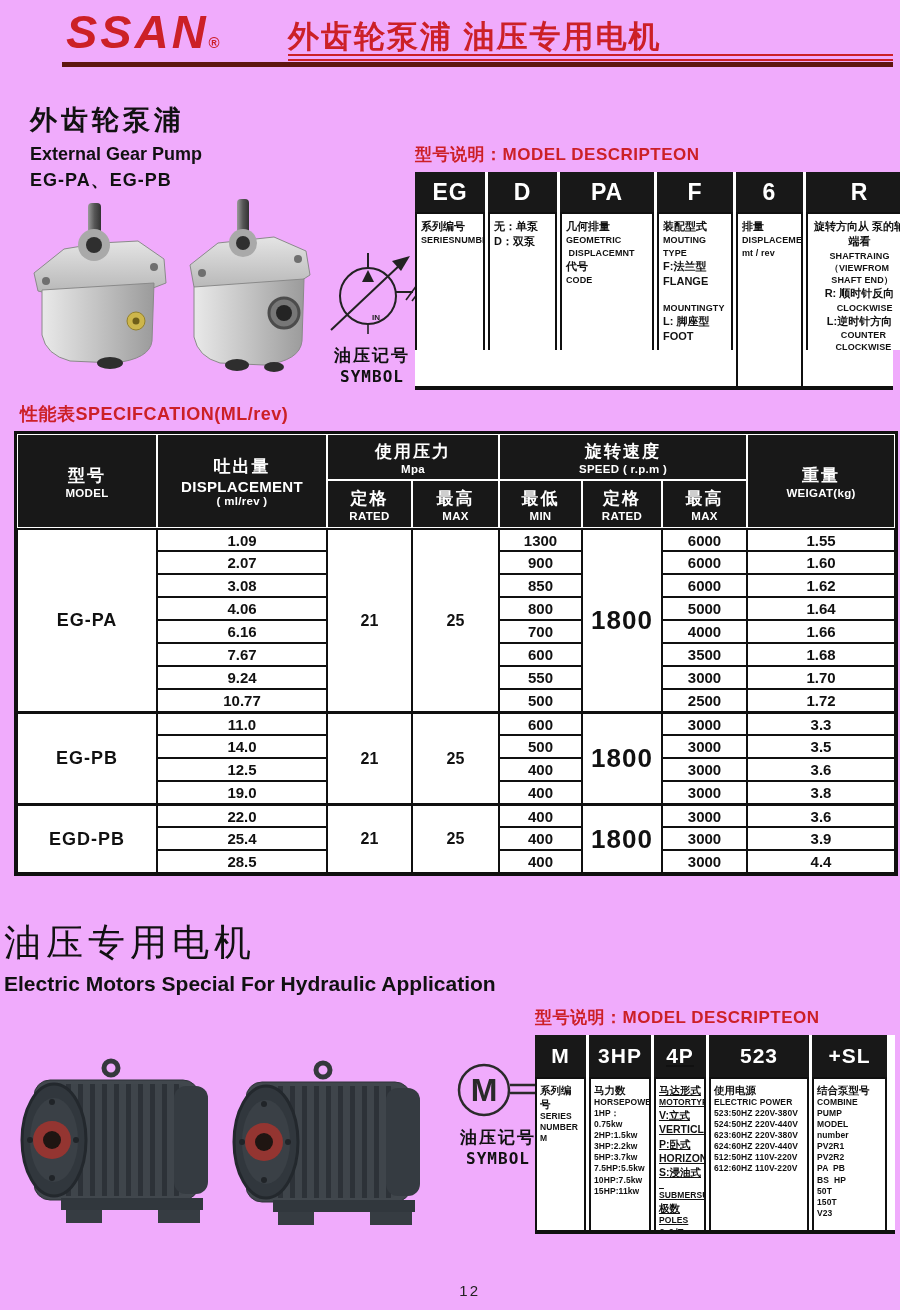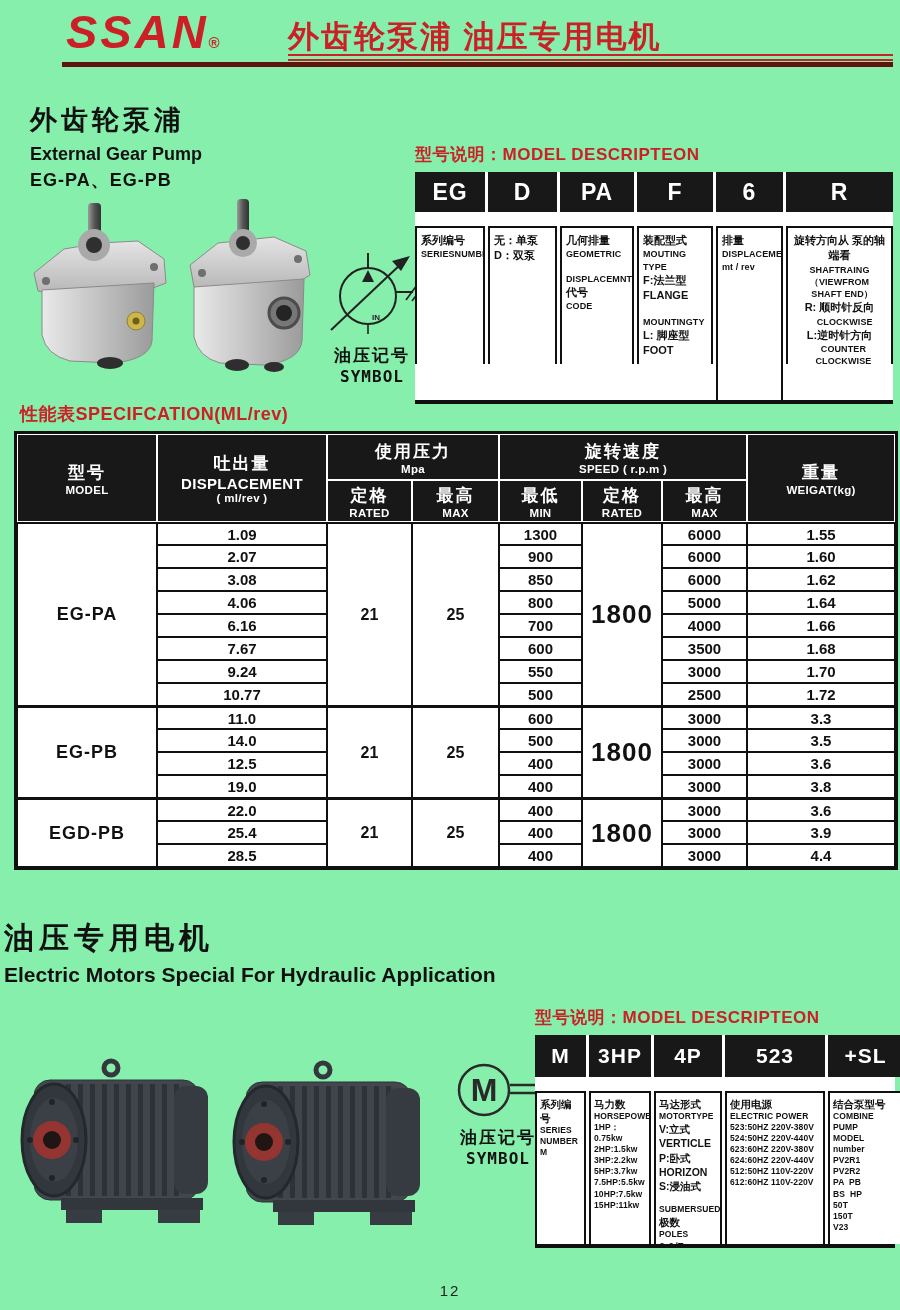--- a/index.html
+++ b/index.html
@@ -1,18 +1,18 @@
 <!DOCTYPE html>
 <html><head>
 <meta charset="utf-8">
 <style>
   * { margin:0; padding:0; box-sizing:border-box; }
   html,body { background:#ffffff; }
   body { width:900px; font-family:"Liberation Sans","DejaVu Sans",sans-serif; color:#111; }
-  .page { position:relative; width:900px; height:1310px; background:#86efac; overflow:hidden; }
+  .page { position:relative; width:900px; height:1310px; background:#f0abfc; overflow:hidden; }
 
   
   .brand { position:absolute; left:66px; top:8px; }
   .logo { color:#cc2027; font-style:italic; font-weight:bold; font-size:47px; letter-spacing:3px; line-height:1; }
   .logo-reg { color:#cc2027; font-weight:bold; font-size:15px; vertical-align:baseline; }
   .header-title { position:absolute; left:288px; top:16px; color:#cc2027; font-weight:bold; font-size:31px; letter-spacing:2px; white-space:nowrap; }
   .title-underline { position:absolute; left:288px; top:54px; width:605px; height:7px; border-top:2px solid #cc2027; border-bottom:2px solid #cc2027; }
   .header-rule { position:absolute; left:62px; top:62px; width:831px; height:5px; background:#5e150f; }
 
   
@@ -30,54 +30,54 @@
   #motor-symbol { left:446px; top:1060px; width:104px; }
   .symbol-cap-zh { font-size:17px; font-weight:bold; letter-spacing:2px; margin-top:2px; }
   .symbol-cap-en { font-size:16px; font-weight:bold; font-family:"DejaVu Sans Mono","Liberation Mono",monospace; letter-spacing:1px; }
 
   
   .desc-table { position:absolute; }
   #pump-desc { left:415px; top:143px; width:478px; }
   #motor-desc { left:535px; top:1006px; width:360px; }
   .desc-title { color:#cc2027; font-weight:bold; font-size:17px; letter-spacing:.5px; margin-bottom:6px; white-space:nowrap; }
   .desc-cols { display:flex; gap:3px; border-bottom:4px solid #101010; background:#fff; }
-  .desc-col { display:flex; flex-direction:column; gap:14px; flex:none; }
+  .desc-col { display:flex; flex-direction:column; gap:0; flex:none; }
   .desc-head { background:#181818; color:#fff; font-weight:bold; font-size:23px; height:40px; display:flex; align-items:center; justify-content:center; letter-spacing:1px; }
   .desc-body { border:2px solid #101010; border-bottom:none; background:#fff; padding:5px 4px 3px; overflow:hidden; }
   #pump-desc .desc-body { height:138px; }
   #motor-desc .desc-head { font-size:21px; height:42px; }
   #motor-desc .desc-body { height:153px; padding:4px 3px 3px; }
   .ln { font-weight:bold; white-space:pre-wrap; color:#111; }
   .ln.zh { font-size:11px; line-height:1.4; }
   .ln.en { font-size:9px; line-height:1.35; letter-spacing:.1px; }
   #motor-desc .ln.zh { font-size:10.5px; line-height:1.35; }
   #motor-desc .ln.en { font-size:8.5px; line-height:1.3; }
 
   
   .spec-section { position:absolute; left:14px; top:402px; width:880px; }
   .spec-title { color:#cc2027; font-weight:bold; font-size:18px; letter-spacing:.5px; margin:0 0 5px 6px; }
   .spec-table { border-collapse:separate; border-spacing:0; table-layout:fixed; width:878px; border:3px solid #101010; }
   .spec-table th { background:#181818; color:#fff; border:1.5px solid #fff; font-weight:bold; padding:2px 0; vertical-align:middle; text-align:center; }
   .spec-table thead tr.h1 th { height:46px; }
-  .spec-table thead tr.h2 th { height:42px; }
+  .spec-table thead tr.h2 th { height:48px; }
   .h-zh { display:block; font-size:17px; letter-spacing:2px; }
   .h-en { display:block; font-size:11.5px; letter-spacing:.3px; }
   .h-en-lg { font-size:15px; }
   .spec-table td { border:1.5px solid #101010; text-align:center; vertical-align:middle; font-weight:bold; font-size:15px; height:23px; padding:0; background:#fff; }
   .spec-table td.model-cell { font-size:18px; letter-spacing:1px; }
   .spec-table td.mpa-cell { font-size:16px; }
   .spec-table td.speed-rated-cell { font-size:26px; letter-spacing:1px; }
   .spec-table tr.group-start td { border-top:2.5px solid #101010; }
 
   
   .motor-heading { position:absolute; left:4px; top:918px; }
-  .motor-heading .zh { font-size:30px; font-weight:bold; letter-spacing:5px; }
+  .motor-heading .zh { font-size:37px; font-weight:normal; letter-spacing:5px; }
   .motor-heading .en { font-size:21px; font-weight:bold; margin-top:4px; }
 
-  .page-number { position:absolute; left:420px; top:1282px; width:60px; text-align:center; font-size:15px; letter-spacing:2px; color:#222; }
+  .page-number { position:absolute; left:420px; top:1282px; width:60px; text-align:right; font-size:15px; letter-spacing:2px; color:#222; }
 </style>
 </head>
 <body>
 
 <div class="page">
 
   <div class="brand">
     <span class="logo">SSAN</span><span class="logo-reg">®</span>
   </div>
   <div class="header-title">外齿轮泵浦 油压专用电机</div>
@@ -163,21 +163,21 @@
             <div class="ln en">SERIESNUMBER</div>
           </div>
         </div>
         <div class="desc-col" style="width: 69px;">
           <div class="desc-head">D</div>
           <div class="desc-body" style="height: 138px;">
             <div class="ln zh">无：单泵</div>
             <div class="ln zh">D：双泵</div>
           </div>
         </div>
-        <div class="desc-col" style="width: 74px;">
+        <div class="desc-col" style="width: 94px;">
           <div class="desc-head">PA</div>
           <div class="desc-body" style="height: 138px;">
             <div class="ln zh">几何排量</div>
             <div class="ln en">GEOMETRIC</div>
             <div class="ln en"> DISPLACEMNT</div>
             <div class="ln zh">代号</div>
             <div class="ln en">CODE</div>
           </div>
         </div>
         <div class="desc-col" style="width: 76px;">
@@ -447,21 +447,21 @@
             <div class="ln en">HORSEPOWER</div>
             <div class="ln en">1HP：0.75kw</div>
             <div class="ln en">2HP:1.5kw</div>
             <div class="ln en">3HP:2.2kw</div>
             <div class="ln en">5HP:3.7kw</div>
             <div class="ln en">7.5HP:5.5kw</div>
             <div class="ln en">10HP:7.5kw</div>
             <div class="ln en">15HP:11kw</div>
           </div>
         </div>
-        <div class="desc-col" style="width: 68px;">
+        <div class="desc-col" style="width: 52px; text-decoration: underline;">
           <div class="desc-head">4P</div>
           <div class="desc-body" style="height: 153px;">
             <div class="ln zh">马达形式</div>
             <div class="ln en">MOTORTYPE</div>
             <div class="ln zh">V:立式VERTICLE</div>
             <div class="ln zh">P:卧式HORIZON</div>
             <div class="ln zh">S:浸油式</div>
             <div class="ln en">  SUBMERSUED</div>
             <div class="ln zh">极数</div>
             <div class="ln en">POLES</div>

